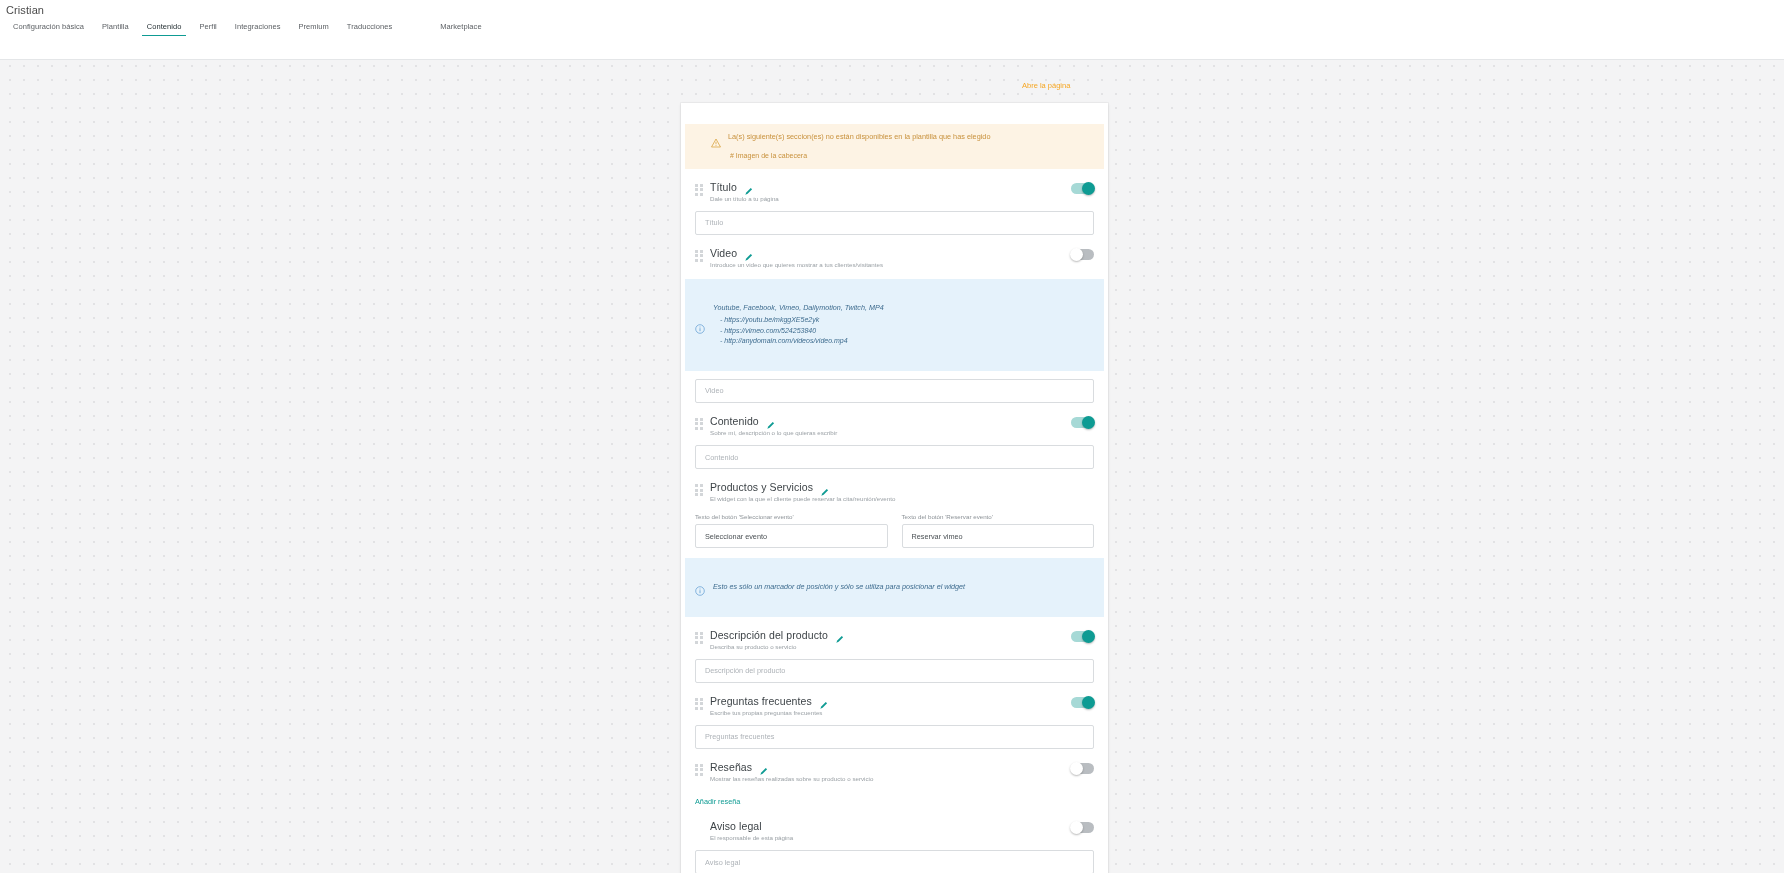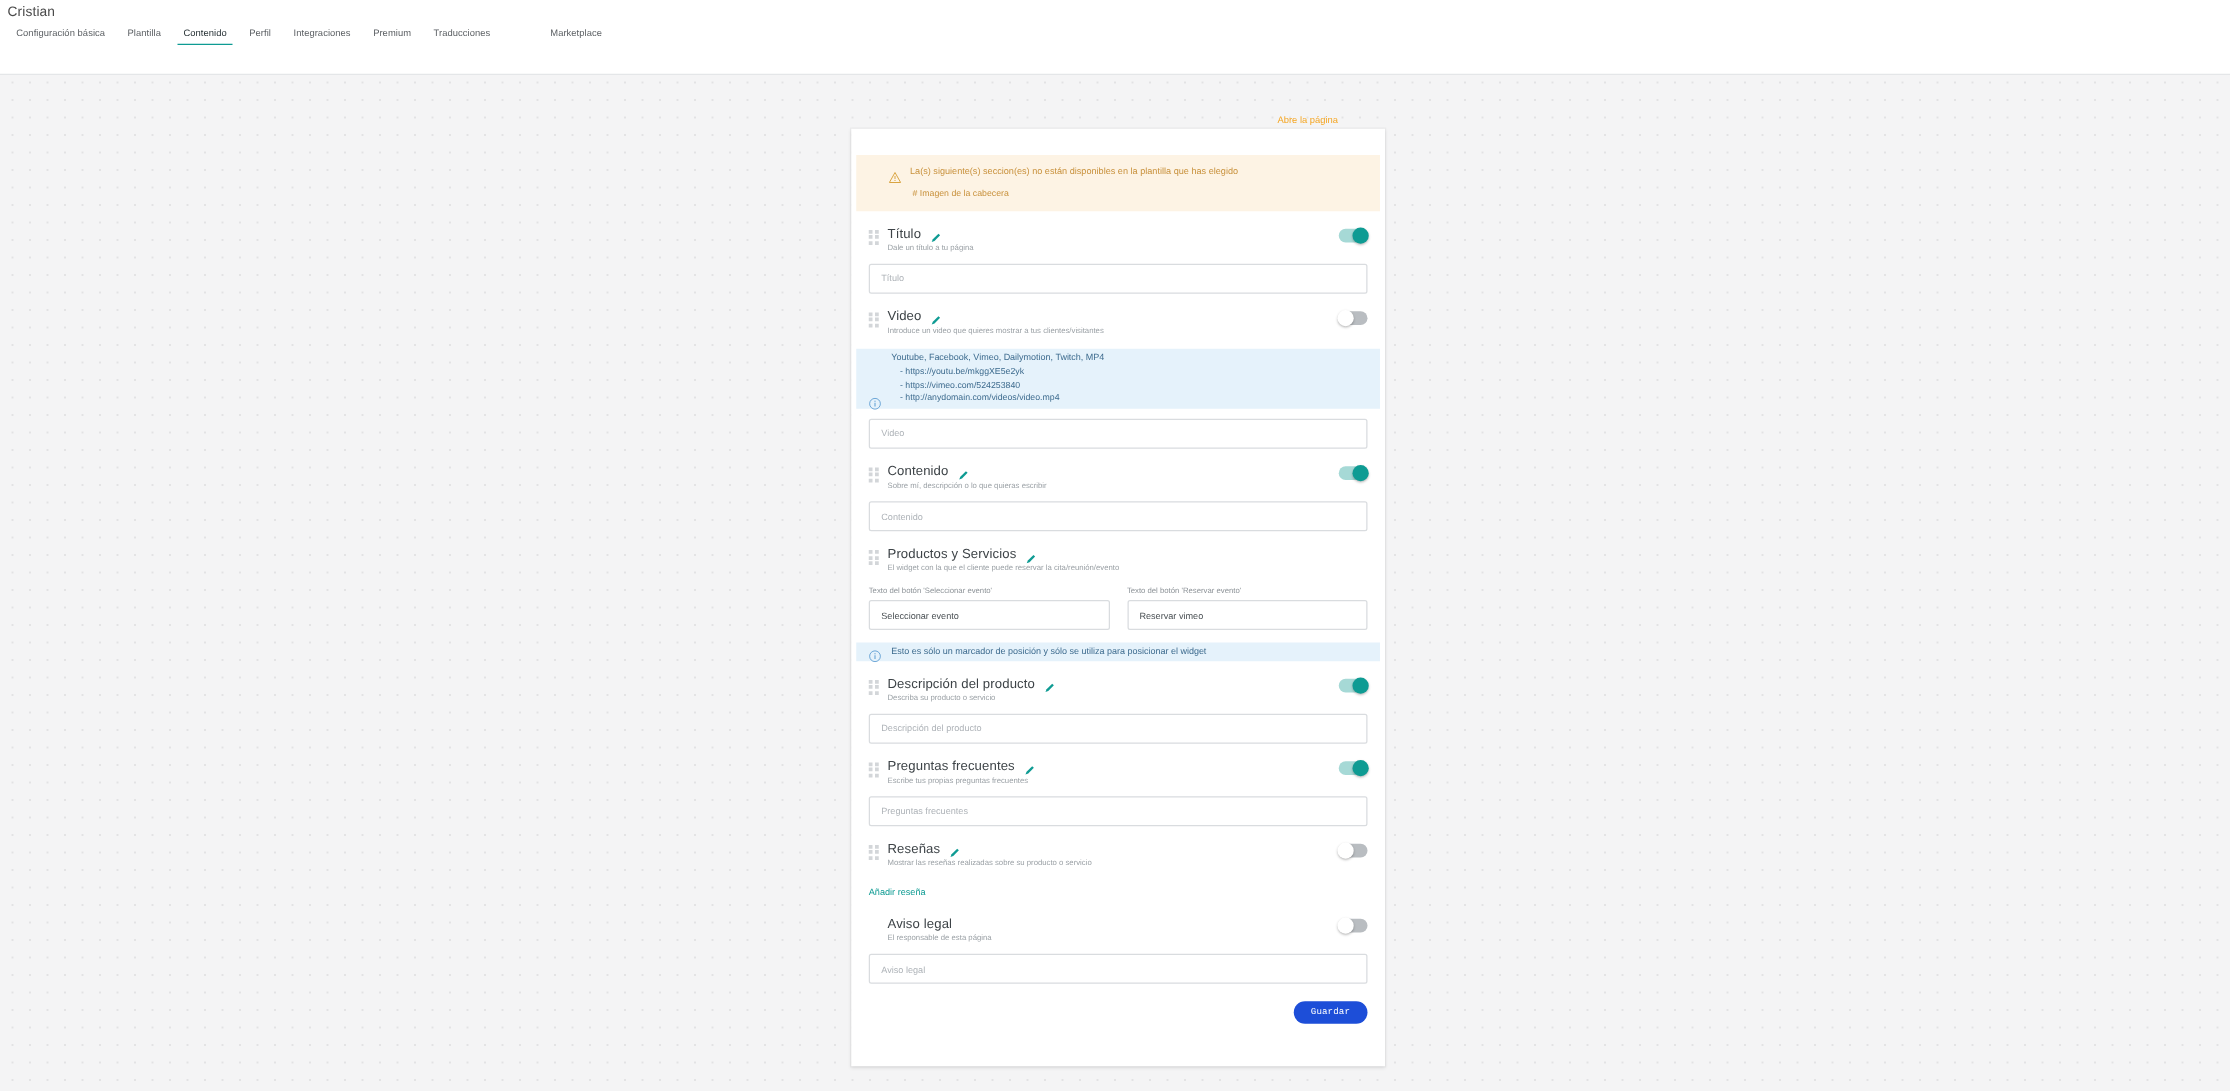--- a/index.html
+++ b/index.html
@@ -46,21 +46,21 @@
     position: absolute; top: 42px; left: 0;
     width: 1784px; height: 831px;
     background-color: #f4f4f5;
     background-image: radial-gradient(#e2e2e4 1px, transparent 1px);
     background-size: 14px 14px;
     background-position: 3px 3px;
     overflow: hidden;
   }
 
   .openpage-link {
-    position: absolute; left: 1022px; top: 49px;
+    position: absolute; left: 1022px; top: 39px;
     font-size: 7.5px; color: #f5a623; cursor: pointer;
     text-decoration: none;
   }
 
   
   .card {
     position: absolute; left: 681px; top: 61px;
     width: 427px; min-height: 750px;
     background: #ffffff;
     box-shadow: 0 1px 3px rgba(0,0,0,.10), 0 0 0 1px rgba(0,0,0,.03);
@@ -139,22 +139,22 @@
     background: #fff;
     display: flex; align-items: center;
     padding: 0 9px;
   }
   .field .ph { font-size: 7.3px; color: #aeb3b8; }
 
   
   .info-banner {
     margin: 10px 4px 0 4px;
     background: #e5f2fb;
-    padding: 2px 10px;
-    display: flex; align-items: flex-end;
+    padding: 24px 10px;
+    display: flex; align-items: center; font-style: italic;
   }
   .info-icon { flex: 0 0 auto; width: 10px; height: 10px; margin-right: 8px; margin-top: 0px; }
   .info-text { font-size: 7.2px; color: #3d6b8e; line-height: 1.45; }
   .info-list { margin-top: 2px; }
   .info-list div { font-size: 7px; color: #3d6b8e; line-height: 1.5; margin-left: 7px; }
 
   
   .add-link {
     display: inline-block; margin: 14px 0 0 0;
     font-size: 7.3px; color: #0e9b93; cursor: pointer;

